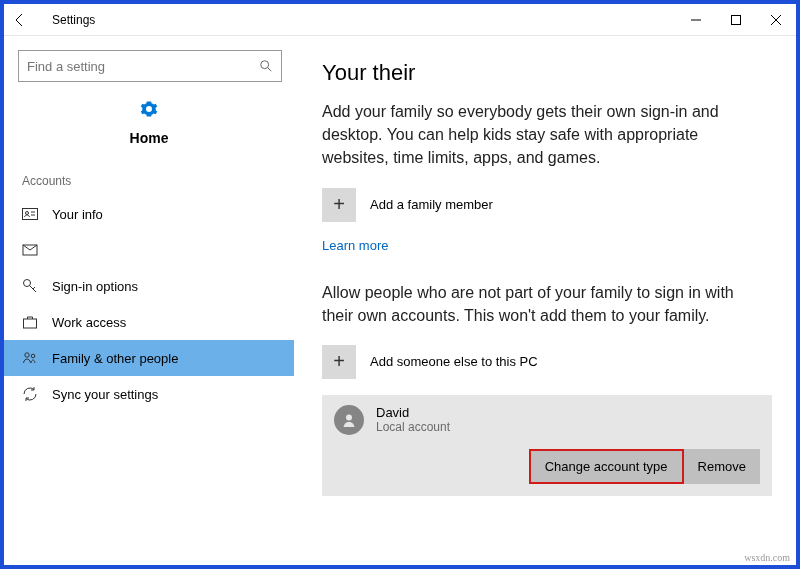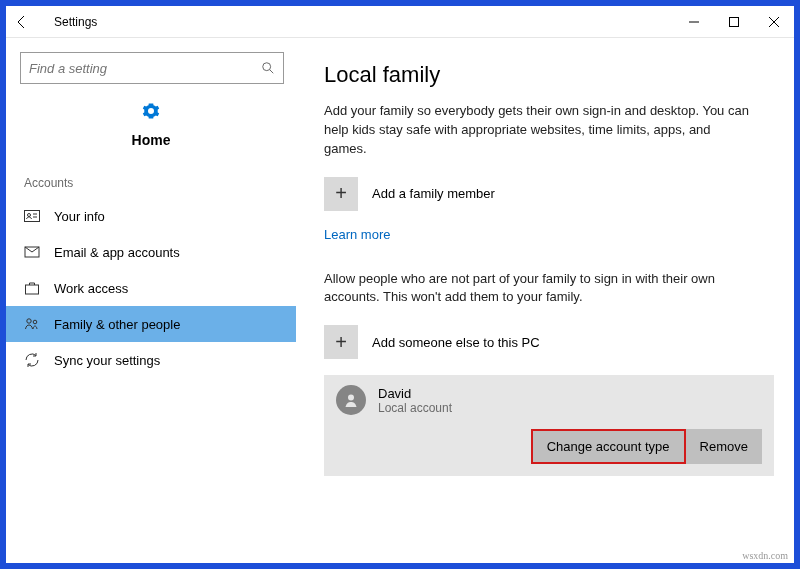--- a/index.html
+++ b/index.html
@@ -1,38 +1,38 @@
 <!DOCTYPE html>
 <html><head>
 <meta charset="utf-8">
 <style>
   * { box-sizing: border-box; margin: 0; padding: 0; }
   html, body { width: 800px; height: 569px; font-family: "Segoe UI", Arial, sans-serif; font-size: 13px; color: #000; background: #fff; overflow: hidden; }
-  .window { width: 800px; height: 569px; border: 6px solid #1d4ed8; display: flex; flex-direction: column; position: relative; }
+  .window { width: 800px; height: 569px; border: 4px solid #1d4ed8; display: flex; flex-direction: column; position: relative; }
   .titlebar { height: 32px; display: flex; align-items: center; border-bottom: 1px solid #e6e6e6; }
   .titlebar .back { width: 32px; height: 32px; display: flex; align-items: center; justify-content: center; cursor: pointer; }
   .titlebar .back svg { width: 16px; height: 16px; }
   .titlebar .title { font-size: 12px; margin-left: 16px; flex: 1; }
   .winbtns { display: flex; }
   .winbtn { width: 40px; height: 32px; display: flex; align-items: center; justify-content: center; cursor: pointer; }
   .winbtn svg { width: 10px; height: 10px; }
   .body { flex: 1; display: flex; overflow: hidden; }
   .sidebar { width: 290px; display: flex; flex-direction: column; padding-top: 6px; }
   .search { margin: 8px 12px 8px 14px; height: 32px; border: 1px solid #999; display: flex; align-items: center; padding: 0 8px; }
-  .search input { flex: 1; border: none; outline: none; font-size: 13px; font-style: italic; color: #666; background: transparent; }
+  .search input { flex: 1; border: none; outline: none; font-size: 13px; color: #666; background: transparent; }
   .search .sicon { width: 14px; height: 14px; color: #555; }
   .home { display: flex; align-items: center; gap: 12px; padding: 10px 18px; font-weight: 600; font-size: 14px; cursor: pointer; flex-direction: column; }
   .home .gear { width: 18px; height: 18px; color: #0078d7; }
   .section-label { color: #6b6b6b; font-size: 12px; padding: 18px 18px 8px 18px; }
   .nav-item { display: flex; align-items: center; gap: 14px; padding: 10px 18px; font-size: 13px; cursor: pointer; }
   .nav-item .nicon { width: 16px; height: 16px; color: #333; flex-shrink: 0; }
   .nav-item.selected { background: #6bb0e8; }
   .content { flex: 1; padding: 24px 28px 16px 28px; overflow-y: auto; }
   .content h1 { font-weight: 400; font-size: 22px; margin-bottom: 14px; }
-  .content p.desc { font-size: 13px; line-height: 1.45; color: #222; margin-bottom: 18px; max-width: 430px; }
+  .content p.desc { font-size: 16px; line-height: 1.45; color: #222; margin-bottom: 18px; max-width: 430px; }
   .add-row { display: flex; align-items: center; gap: 14px; margin-bottom: 16px; cursor: pointer; }
   .plus-box { width: 34px; height: 34px; background: #d9d9d9; display: flex; align-items: center; justify-content: center; font-size: 20px; color: #333; }
   .add-row .label { font-size: 13px; }
   .link { color: #0067c0; font-size: 13px; cursor: pointer; display: inline-block; margin-bottom: 28px; }
   .person-block { background: #e6e6e6; padding: 10px 12px 12px 12px; width: 450px; }
   .person-head { display: flex; align-items: center; gap: 12px; }
   .avatar { width: 30px; height: 30px; border-radius: 50%; background: #858585; display: flex; align-items: center; justify-content: center; }
   .avatar svg { width: 16px; height: 16px; fill: #e6e6e6; }
   .pname { font-size: 13px; }
   .ptype { font-size: 12px; color: #6b6b6b; }
@@ -97,21 +97,28 @@
             <line x1="9" y1="6" x2="13" y2="6" stroke="#333"></line>
             <line x1="9" y1="9" x2="13" y2="9" stroke="#333"></line>
           </svg>
         <span>Your info</span>
       </div>
       <div class="nav-item">
         <svg class="nicon" viewBox="0 0 16 16">
             <rect x="1" y="3" width="14" height="10" stroke="#333" fill="none"></rect>
             <path d="M1 3l7 5 7-5" stroke="#333" fill="none"></path>
           </svg>
-        <span>Email &amp; app accounts</span>
+      </div>
+      <div class="nav-item">
+        <svg class="nicon" viewBox="0 0 16 16">
+            <circle cx="5" cy="5" r="3.5" stroke="#333" fill="none"></circle>
+            <line x1="7.5" y1="7.5" x2="14" y2="14" stroke="#333"></line>
+            <line x1="11" y1="11" x2="13" y2="9" stroke="#333"></line>
+          </svg>
+        <span>Sign-in options</span>
       </div>
       <div class="nav-item">
         <svg class="nicon" viewBox="0 0 16 16">
             <rect x="1.5" y="5" width="13" height="9" stroke="#333" fill="none"></rect>
             <path d="M5.5 5V3h5v2" stroke="#333" fill="none"></path>
           </svg>
         <span>Work access</span>
       </div>
       <div class="nav-item selected">
         <svg class="nicon" viewBox="0 0 16 16">
@@ -124,21 +131,21 @@
       <div class="nav-item">
         <svg class="nicon" viewBox="0 0 16 16">
             <path d="M2 8a6 6 0 0110-4.5M14 8a6 6 0 01-10 4.5" stroke="#333" fill="none"></path>
             <path d="M12 1v3h-3M4 15v-3h3" stroke="#333" fill="none"></path>
           </svg>
         <span>Sync your settings</span>
       </div>
     </div>
 
     <div class="content">
-      <h1>Local family</h1>
+      <h1>Your their</h1>
       <p class="desc">Add your family so everybody gets their own sign-in and desktop. You can help kids stay safe with appropriate websites, time limits, apps, and games.</p>
       <div class="add-row">
         <div class="plus-box">+</div>
         <span class="label">Add a family member</span>
       </div>
       <span class="link">Learn more</span>
 
       <p class="desc">Allow people who are not part of your family to sign in with their own accounts. This won't add them to your family.</p>
       <div class="add-row">
         <div class="plus-box">+</div>

